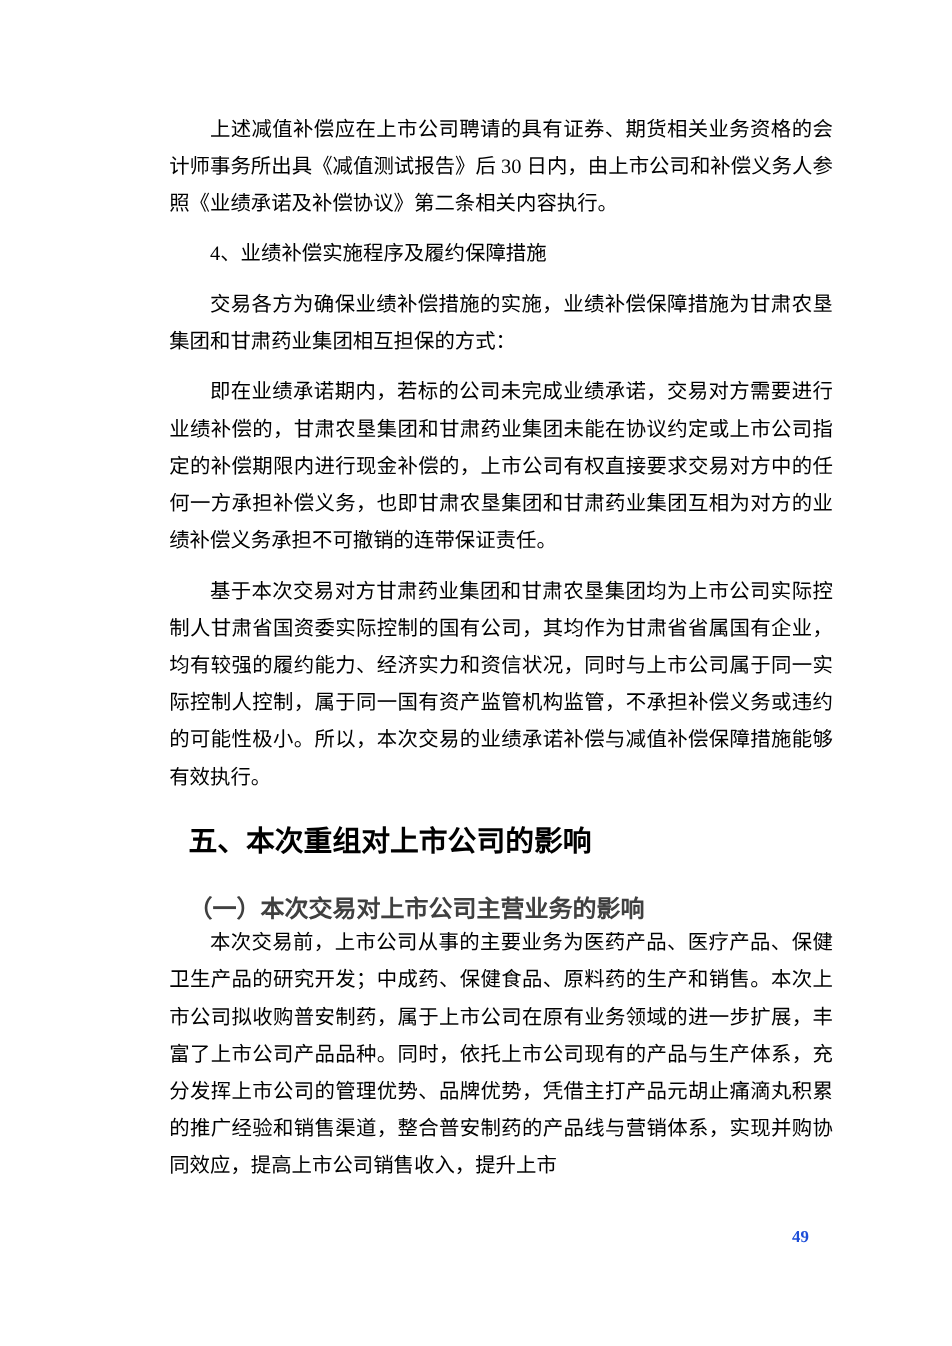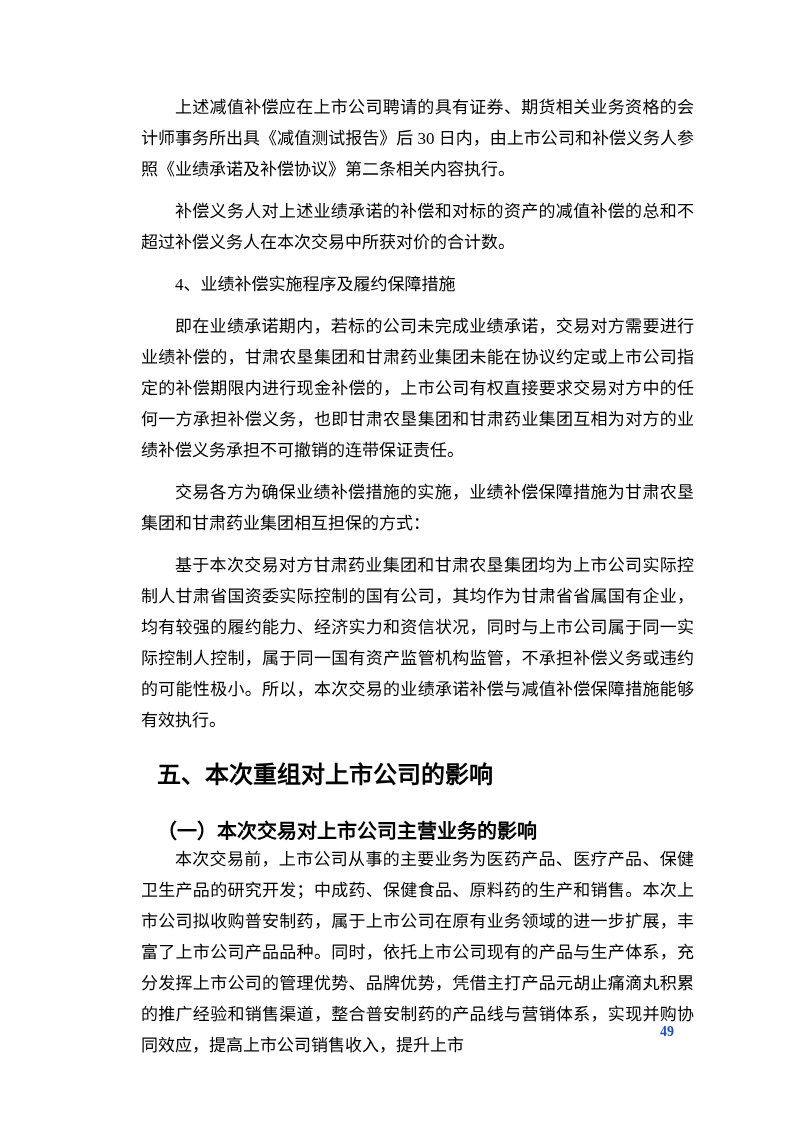--- a/index.html
+++ b/index.html
@@ -41,44 +41,43 @@
     line-height: 30px;
     color: #000000;
   }
   h2.h2 {
     margin: 27px 0 0 0;
     padding-left: 16px;
     font-family: "Liberation Sans", "DejaVu Sans", sans-serif;
     font-weight: 700;
     font-size: 20px;
     line-height: 28px;
-    color: #000000;
+    color: #404040;
   }
   p.after-heading {
     font-family: Liberation Mono, monospace;
   }
   .page-number {
     position: absolute;
     left: 660px;
     top: 1024px;
     font-family: "Liberation Serif", "DejaVu Serif", serif;
     font-weight: 700;
     font-size: 14px;
     color: #1d4ed8;
   }
 </style>
 </head>
 <body>
 
 <div class="page">
   <div class="content">
     <p class="body">上述减值补偿应在上市公司聘请的具有证券、期货相关业务资格的会计师事务所出具《减值测试报告》后 30 日内，由上市公司和补偿义务人参照《业绩承诺及补偿协议》第二条相关内容执行。</p>
-    <p class="body">补偿义务人对上述业绩承诺的补偿和对标的资产的减值补偿的总和不超过补偿义务人在本次交易中所获对价的合计数。</p>
     <p class="body">4、业绩补偿实施程序及履约保障措施</p>
+    <p class="body">交易各方为确保业绩补偿措施的实施，业绩补偿保障措施为甘肃农垦集团和甘肃药业集团相互担保的方式：</p>
     <p class="body">即在业绩承诺期内，若标的公司未完成业绩承诺，交易对方需要进行业绩补偿的，甘肃农垦集团和甘肃药业集团未能在协议约定或上市公司指定的补偿期限内进行现金补偿的，上市公司有权直接要求交易对方中的任何一方承担补偿义务，也即甘肃农垦集团和甘肃药业集团互相为对方的业绩补偿义务承担不可撤销的连带保证责任。</p>
-    <p class="body">交易各方为确保业绩补偿措施的实施，业绩补偿保障措施为甘肃农垦集团和甘肃药业集团相互担保的方式：</p>
     <p class="body">基于本次交易对方甘肃药业集团和甘肃农垦集团均为上市公司实际控制人甘肃省国资委实际控制的国有公司，其均作为甘肃省省属国有企业，均有较强的履约能力、经济实力和资信状况，同时与上市公司属于同一实际控制人控制，属于同一国有资产监管机构监管，不承担补偿义务或违约的可能性极小。所以，本次交易的业绩承诺补偿与减值补偿保障措施能够有效执行。</p>
     <h1 class="h1">五、本次重组对上市公司的影响</h1>
     <h2 class="h2">（一）本次交易对上市公司主营业务的影响</h2>
     <p class="body after-heading">本次交易前，上市公司从事的主要业务为医药产品、医疗产品、保健卫生产品的研究开发；中成药、保健食品、原料药的生产和销售。本次上市公司拟收购普安制药，属于上市公司在原有业务领域的进一步扩展，丰富了上市公司产品品种。同时，依托上市公司现有的产品与生产体系，充分发挥上市公司的管理优势、品牌优势，凭借主打产品元胡止痛滴丸积累的推广经验和销售渠道，整合普安制药的产品线与营销体系，实现并购协同效应，提高上市公司销售收入，提升上市</p>
   </div>
   <div class="page-number">49</div>
 </div>
 
 </body></html>

